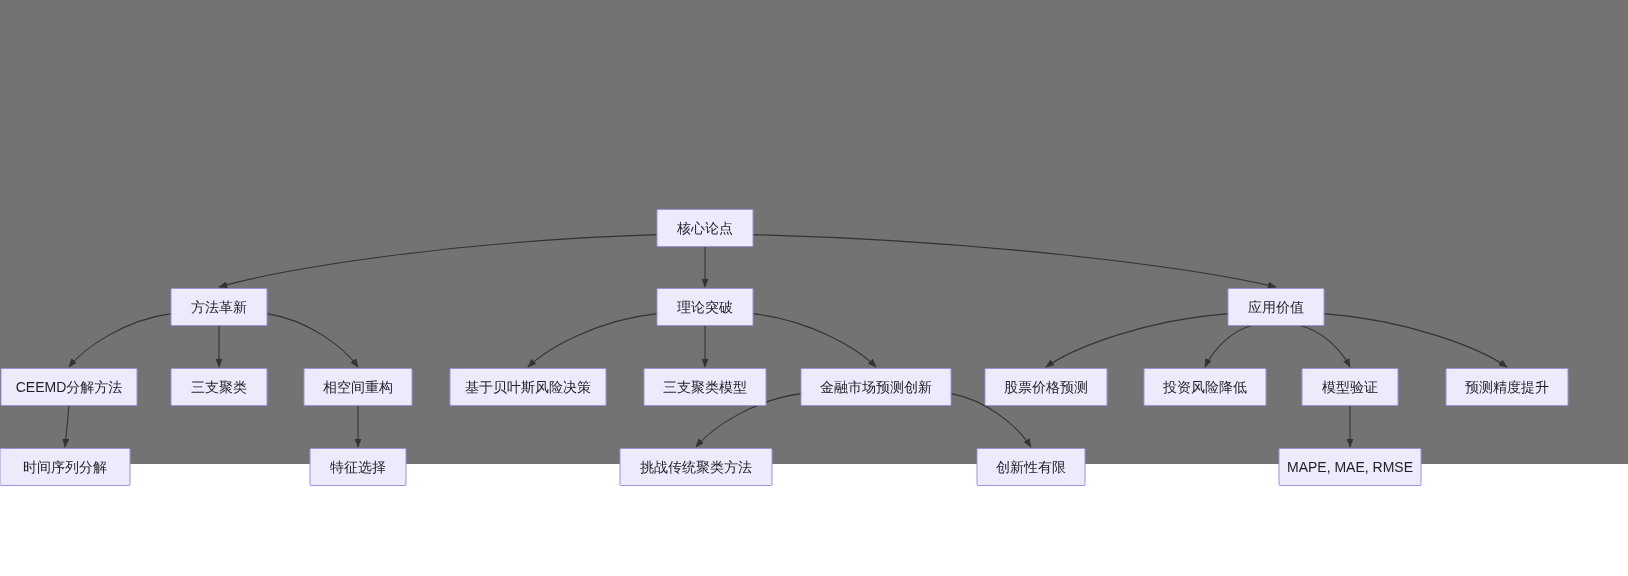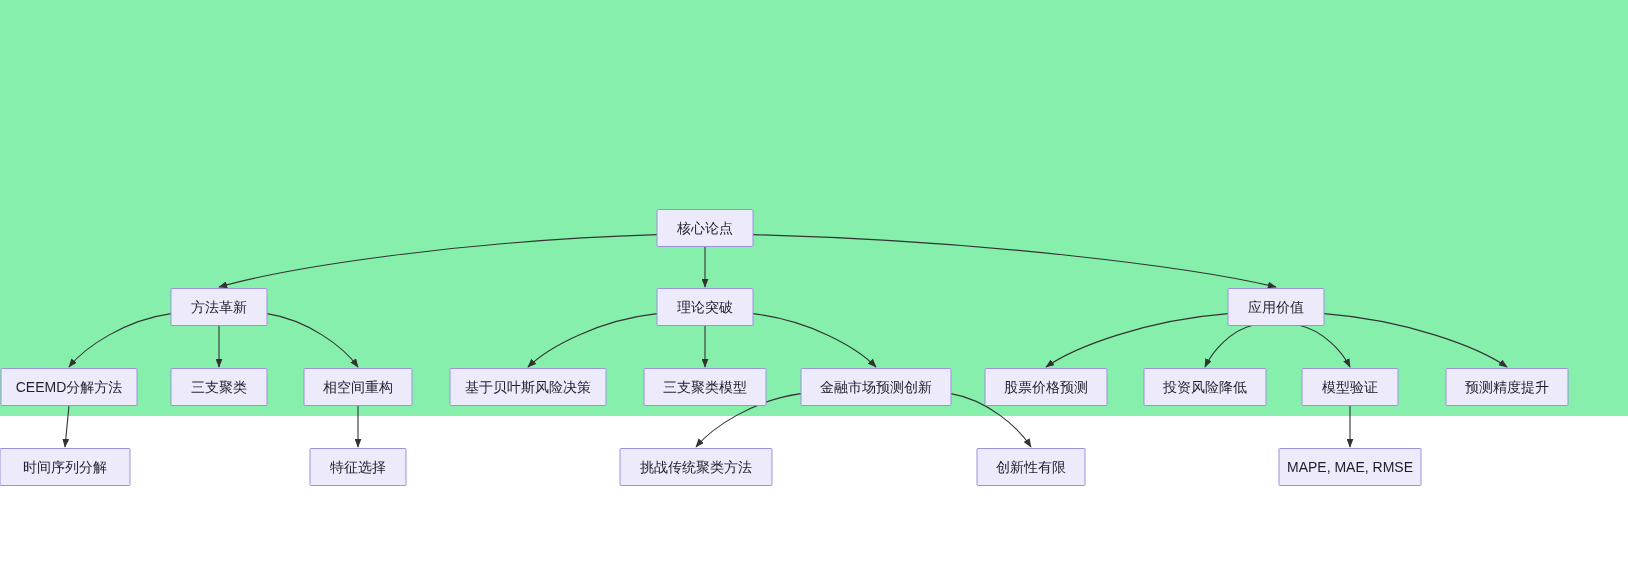--- a/index.html
+++ b/index.html
@@ -9,22 +9,22 @@
   }
   body {
     width: 1628px;
     height: 576px;
     overflow: hidden;
     font-family: "Liberation Sans", "DejaVu Sans", sans-serif;
   }
   #diagram-root {
     position: relative;
     width: 1628px;
-    height: 416px;
-    background: #86efac;
+    height: 464px;
+    background: #737373;
   }
   svg#flow {
     position: absolute;
     inset: 0;
     width: 1628px;
     height: 576px;
     display: block;
   }
   .edge-path {
     fill: none;

